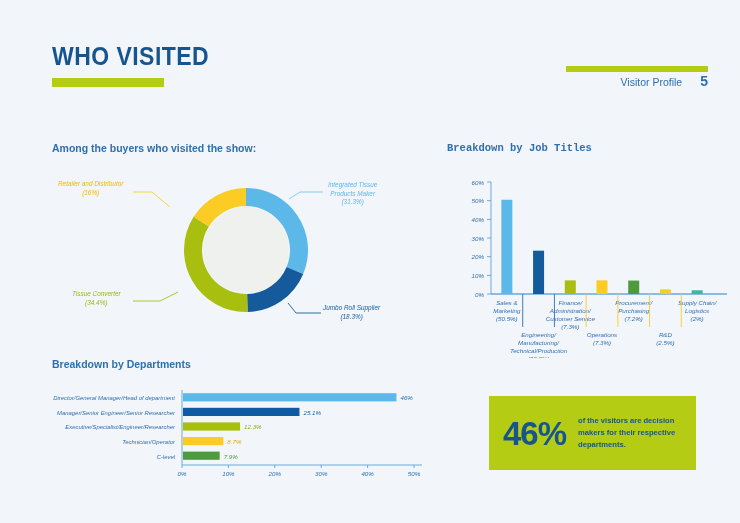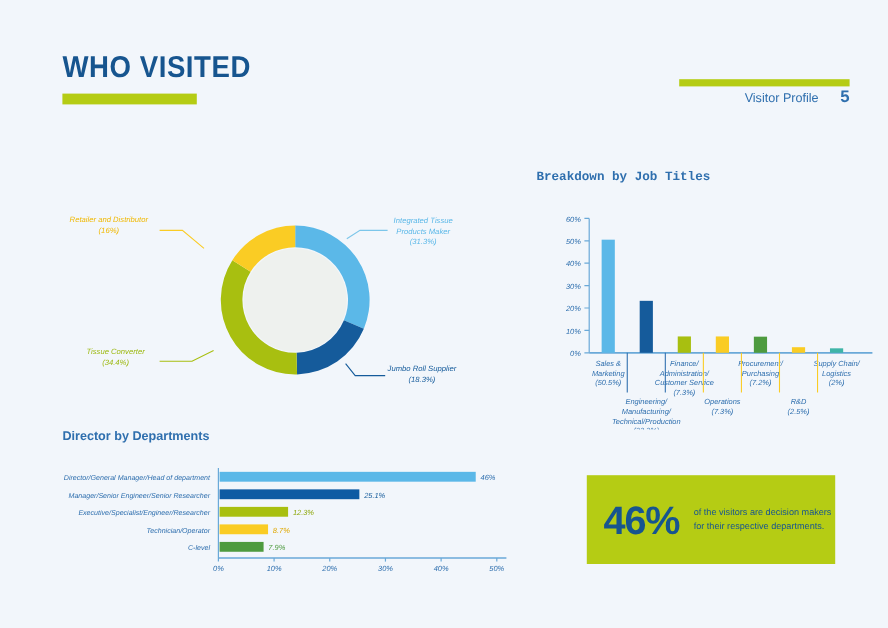--- a/index.html
+++ b/index.html
@@ -146,41 +146,42 @@
   .callout-number {
     font-size: 33px;
     font-weight: bold;
     color: #17558f;
     line-height: 1;
     letter-spacing: -1px;
     margin-right: 12px;
   }
   .callout-text {
     font-size: 7.6px;
-    font-weight: normal;
+    font-weight: bold;
     color: #17558f;
     line-height: 1.62;
   }
 </style>
 </head>
 <body>
 
 <div class="page">
 
   <div class="header-title">WHO VISITED</div>
   <div class="header-underline"></div>
 
   <div class="header-right">
     <span class="header-right-label">Visitor Profile</span>
     <span class="header-page-num">5</span>
   </div>
   <div class="header-right-bar"></div>
 
+  <div class="section-heading" id="heading-buyers">Among the buyers who visited the show:</div>
   <div class="section-heading" id="heading-jobtitles">Breakdown by Job Titles</div>
-  <div class="section-heading" id="heading-departments">Director by Departments</div>
+  <div class="section-heading" id="heading-departments">Breakdown by Departments</div>
 
   <div class="donut-wrap">
     <svg class="donut-svg" id="donut-svg" width="132" height="132" viewBox="0 0 132 132">
         <path d="M 66 4 A 62 62 0 0 1 123.2057098719471 89.90620752119858 L 106.59760055428505 82.96569566020545 A 44 44 0 0 0 66 22 Z" fill="#5bb8e8"></path>
         <path d="M 123.2057098719471 89.90620752119858 A 62 62 0 0 1 67.55806591748693 127.9804197355646 L 67.10572419950685 109.98610432846519 A 44 44 0 0 0 106.59760055428505 82.96569566020545 Z" fill="#155b9b"></path>
         <path d="M 67.55806591748693 127.9804197355646 A 62 62 0 0 1 13.651668618875057 32.77873871130222 L 28.84957127791133 42.42362102092416 A 44 44 0 0 0 67.10572419950685 109.98610432846519 Z" fill="#a8bf10"></path>
         <path d="M 13.651668618875057 32.77873871130222 A 62 62 0 0 1 65.99999999999999 4 L 65.99999999999999 22 A 44 44 0 0 0 28.84957127791133 42.42362102092416 Z" fill="#facc24"></path>
         <circle cx="66" cy="66" r="43" fill="#eef1ee"></circle>
       </svg>
   </div>

